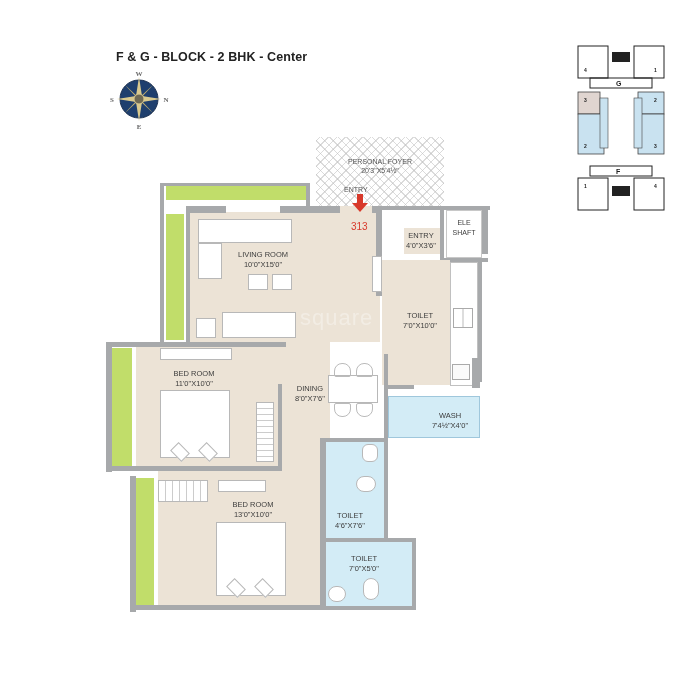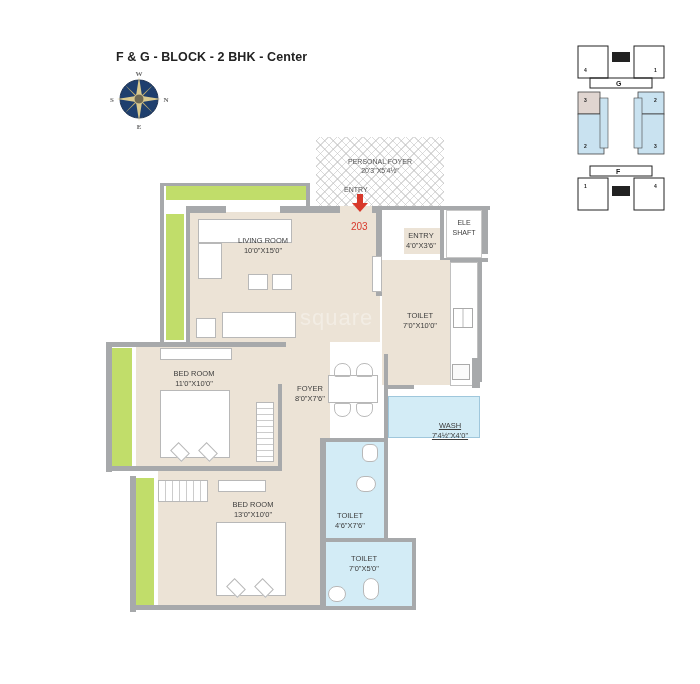--- a/index.html
+++ b/index.html
@@ -73,29 +73,29 @@
 
   <div class="wall" style="left:186px;top:206px;width:40px;height:7px;"></div>
   <div class="wall" style="left:280px;top:206px;width:100px;height:7px;"></div>
   <div class="wall" style="left:186px;top:206px;width:4px;height:136px;"></div>
 
   <div class="floor" style="left:340px;top:206px;width:32px;height:40px;"></div>
   <svg class="arrow" style="left:352px;top:194px;" width="16" height="20" viewBox="0 0 16 20">
     <rect x="5" y="0" width="6" height="9" fill="#d8392b"></rect>
     <polygon points="0,9 16,9 8,18" fill="#d8392b"></polygon>
   </svg>
-  <div class="unitno" style="left:351px;top:221px;">203</div>
+  <div class="unitno" style="left:351px;top:221px;">313</div>
 
   <div class="furn" style="left:198px;top:219px;width:94px;height:24px;"></div>
   <div class="furn" style="left:198px;top:243px;width:24px;height:36px;"></div>
   <div class="furn" style="left:248px;top:274px;width:20px;height:16px;"></div>
   <div class="furn" style="left:272px;top:274px;width:20px;height:16px;"></div>
   <div class="furn" style="left:222px;top:312px;width:74px;height:26px;"></div>
   <div class="furn" style="left:196px;top:318px;width:20px;height:20px;"></div>
-  <div class="lbl" style="left:263px;top:236px;">
+  <div class="lbl" style="left:263px;top:250px;">
     <span>LIVING ROOM</span>
     <span class="dim">10'0"X15'0"</span>
   </div>
 
   <div class="wall" style="left:376px;top:206px;width:6px;height:90px;"></div>
   <div class="wall" style="left:382px;top:206px;width:60px;height:4px;"></div>
   <div class="white" style="left:382px;top:210px;width:22px;height:50px;"></div>
   <div class="floor" style="left:404px;top:228px;width:40px;height:26px;"></div>
   <div class="lbl" style="left:421px;top:231px;">
     <span>ENTRY</span>
@@ -124,29 +124,29 @@
     <span class="dim">7'0"X10'0"</span>
   </div>
   <div class="wall" style="left:384px;top:385px;width:30px;height:4px;"></div>
 
   <div class="furn" style="left:328px;top:375px;width:50px;height:28px;"></div>
   <div class="abs" style="left:334px;top:363px;width:15px;height:12px;border:1px solid #bbb;border-radius:8px 8px 2px 2px;"></div>
   <div class="abs" style="left:356px;top:363px;width:15px;height:12px;border:1px solid #bbb;border-radius:8px 8px 2px 2px;"></div>
   <div class="abs" style="left:334px;top:403px;width:15px;height:12px;border:1px solid #bbb;border-radius:2px 2px 8px 8px;"></div>
   <div class="abs" style="left:356px;top:403px;width:15px;height:12px;border:1px solid #bbb;border-radius:2px 2px 8px 8px;"></div>
   <div class="lbl" style="left:310px;top:384px;">
-    <span>FOYER</span>
+    <span>DINING</span>
     <span class="dim">8'0"X7'6"</span>
   </div>
   <div class="wall" style="left:384px;top:354px;width:4px;height:84px;"></div>
 
   <div class="white" style="left:388px;top:389px;width:24px;height:48px;"></div>
   <div class="furn" style="left:390px;top:402px;width:18px;height:18px;border-radius:3px;"></div>
   <div class="wet" style="left:388px;top:396px;width:92px;height:42px;border:1px solid #9fc7dc;box-sizing:border-box;"></div>
-  <div class="lbl" style="left:450px;top:421px;text-decoration:underline;">
+  <div class="lbl" style="left:450px;top:411px;">
     <span>WASH</span>
     <span class="dim">7'4½"X4'0"</span>
   </div>
 
   <div class="wall" style="left:106px;top:342px;width:180px;height:5px;"></div>
   <div class="wall" style="left:106px;top:342px;width:6px;height:130px;"></div>
   <div class="green" style="left:112px;top:348px;width:20px;height:118px;"></div>
   <div class="floor" style="left:136px;top:347px;width:144px;height:120px;"></div>
   <div class="furn" style="left:160px;top:348px;width:72px;height:12px;"></div>
   <div class="furn" style="left:160px;top:390px;width:70px;height:68px;"></div>

